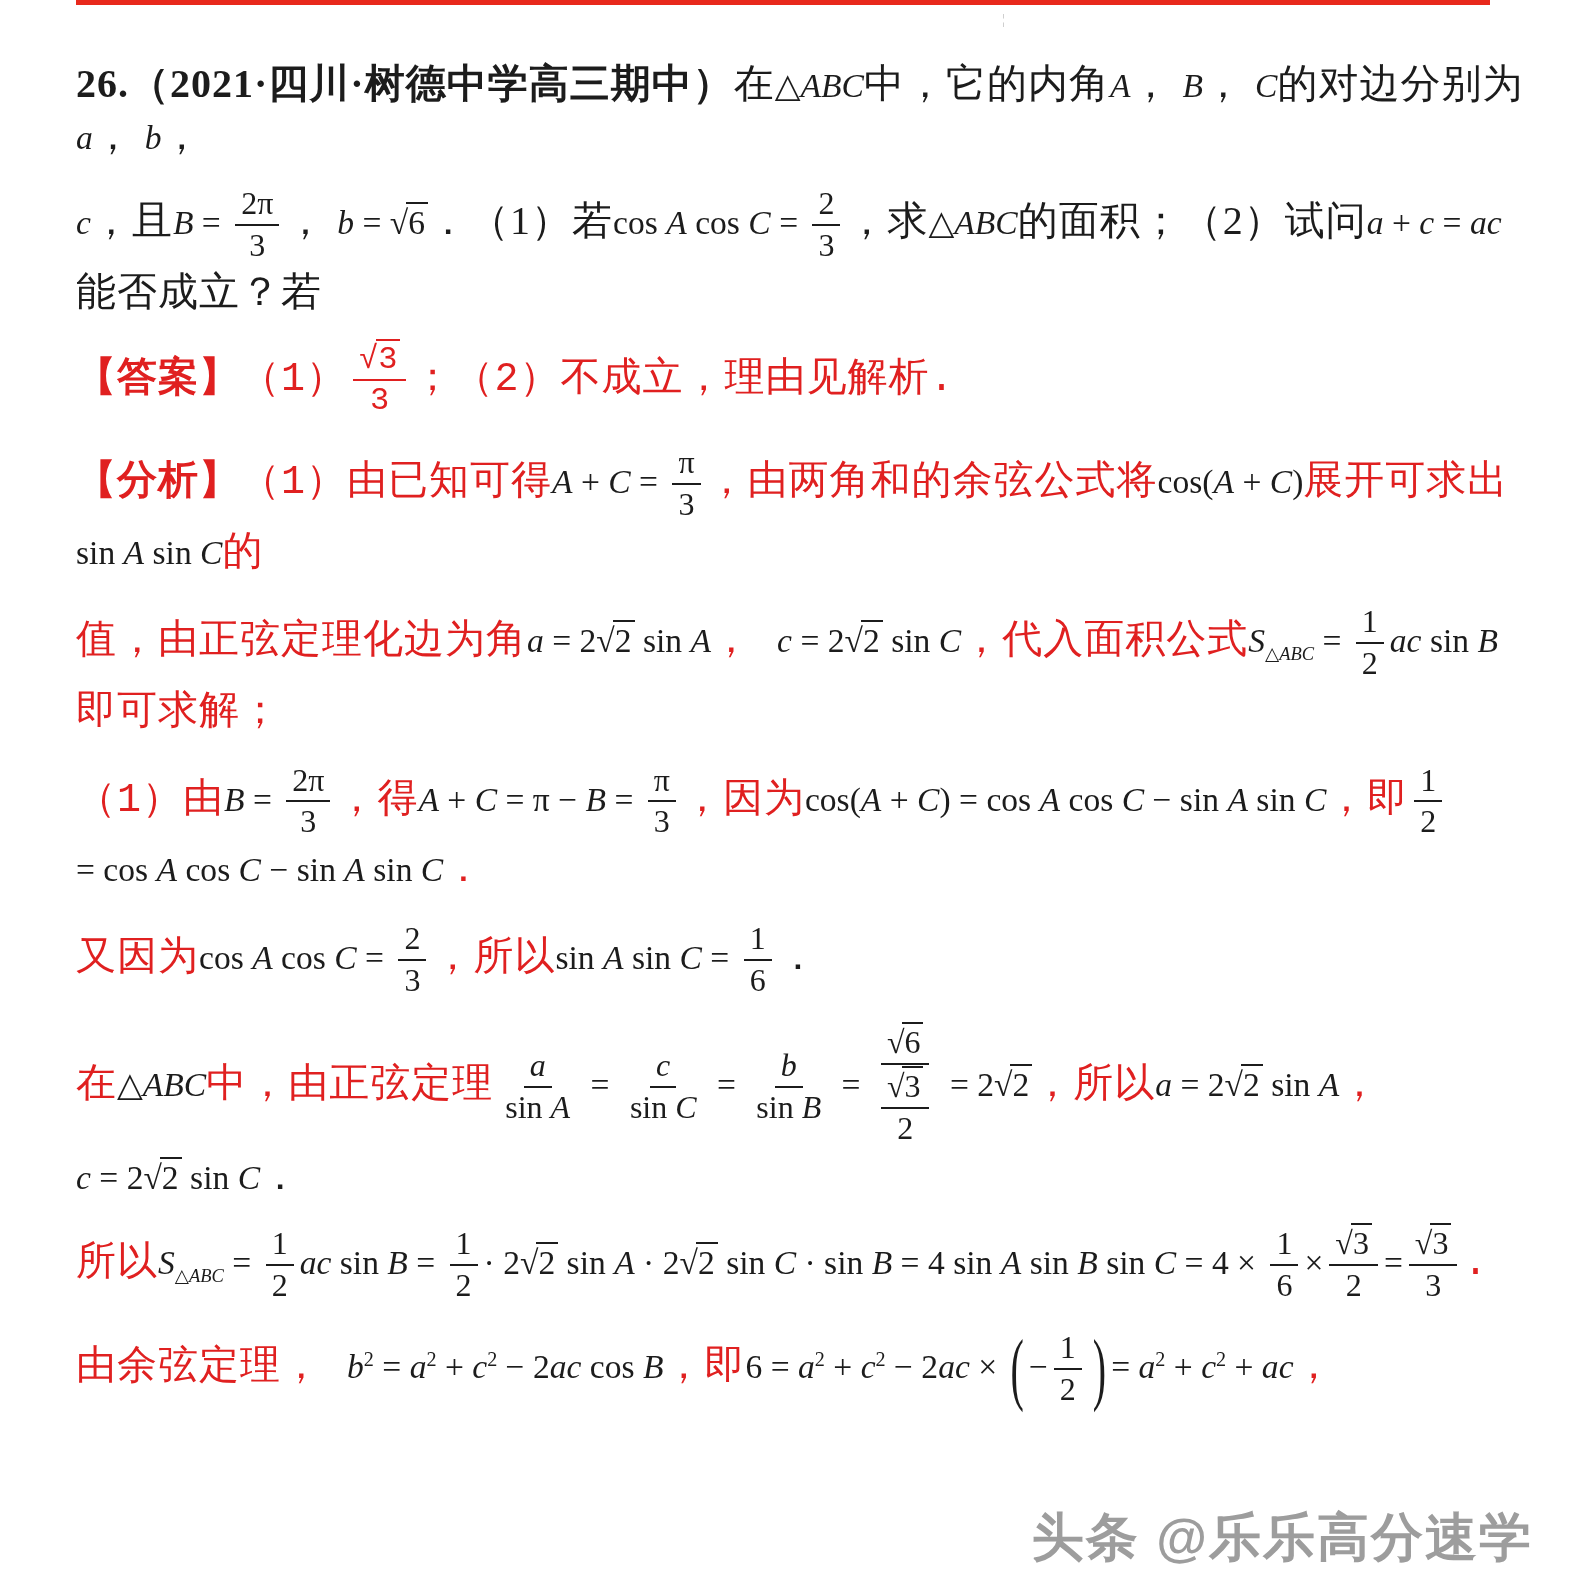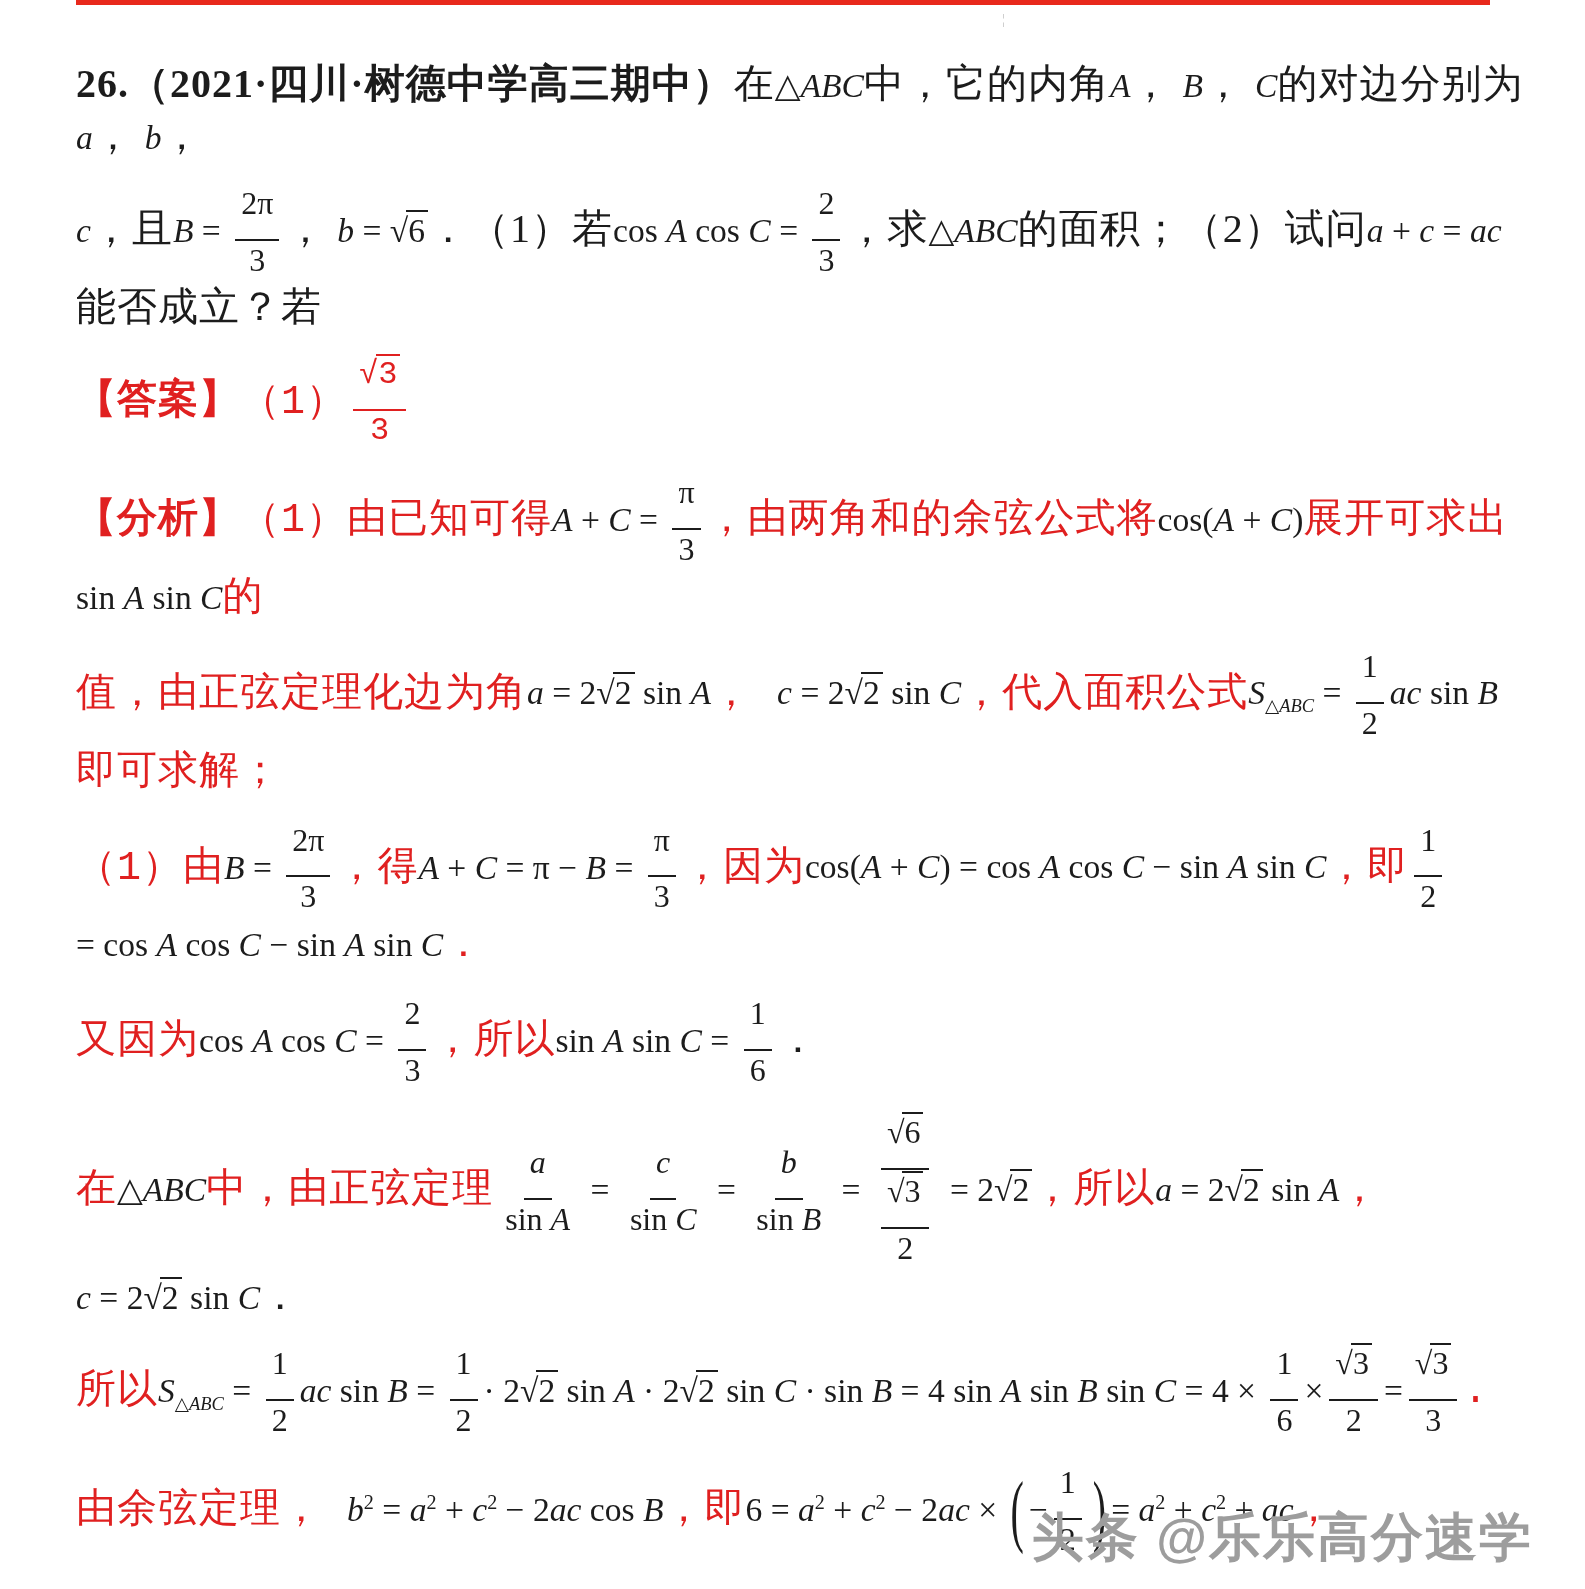--- a/index.html
+++ b/index.html
@@ -22,21 +22,21 @@
   .bold{font-weight:bold;margin-top:40px;}
   .mth{font-size:0.84em;white-space:nowrap;}
   .mth .it, .it{font-style:italic;}
   .up{font-style:normal;margin-top:20px;}
   sup.sup{font-size:0.6em;}
   sub.sub{font-size:0.55em;font-style:italic;}
   .frac{
     display:inline-flex;flex-direction:column;align-items:center;vertical-align:middle;
     text-align:center;font-size:0.8em;line-height:1.12;margin:2px 6px;white-space:nowrap;
   }
-  .frac .fn{border-bottom:2.5px solid currentColor;padding:0 6px 17px;text-align:right;}
+  .frac .fn{border-bottom:2.5px solid currentColor;padding:0 6px 2px;text-align:right;}
   .frac .fd{padding:2px 6px 0;}
   .frac .frac{font-size:1em;margin:2px 0;}
   .sq{white-space:nowrap;}
   .sqs{margin-right:-2px;}
   .sqa{border-top:2.5px solid currentColor;padding:0 3px 0 2px;}
   .bigp{display:inline-block;transform:scaleY(2.0);vertical-align:middle;margin:0 5px;font-weight:300;}
   .watermark{
     position:absolute;right:52px;bottom:16px;
     font-family:"Liberation Sans","DejaVu Sans",sans-serif;
     font-size:52px;font-weight:600;color:var(--wm);letter-spacing:2px;
@@ -53,21 +53,21 @@
     <div class="line"><span class="mth"><span class="it">c</span></span><span class="cn">，且</span><span class="mth"><span class="it">B</span> = </span><span class="frac">
         <span class="fn">2π</span>
         <span class="fd">3</span>
       </span><span class="cn">， </span><span class="mth"><span class="it">b</span> = <span class="sq"><span class="sqs">√</span><span class="sqa">6</span></span></span><span class="cn">．（1）若</span><span class="mth"><span class="up">cos</span> <span class="it">A</span> <span class="up">cos</span> <span class="it">C</span> = </span><span class="frac">
         <span class="fn">2</span>
         <span class="fd">3</span>
       </span><span class="cn">，求</span><span class="mth">△<span class="it">ABC</span></span><span class="cn">的面积；（2）试问</span><span class="mth"><span class="it">a</span> + <span class="it">c</span> = <span class="it">ac</span></span><span class="cn">能否成立？若</span></div>
     <div class="line"><span class="cn red bold">【答案】</span><span class="cn red">（1）</span><span class="frac red">
         <span class="fn"><span class="sq"><span class="sqs">√</span><span class="sqa">3</span></span></span>
         <span class="fd">3</span>
-      </span></div>
+      </span><span class="cn red">；（2）不成立，理由见解析.</span></div>
     <div class="line"><span class="cn red bold">【分析】</span><span class="cn red">（1）由已知可得</span><span class="mth"><span class="it">A</span> + <span class="it">C</span> = </span><span class="frac">
         <span class="fn">π</span>
         <span class="fd">3</span>
       </span><span class="cn red">，由两角和的余弦公式将</span><span class="mth"><span class="up">cos</span>(<span class="it">A</span> + <span class="it">C</span>)</span><span class="cn red">展开可求出</span><span class="mth"><span class="up">sin</span> <span class="it">A</span> <span class="up">sin</span> <span class="it">C</span></span><span class="cn red">的</span></div>
     <div class="line"><span class="cn red">值，由正弦定理化边为角</span><span class="mth"><span class="it">a</span> = 2<span class="sq"><span class="sqs">√</span><span class="sqa">2</span></span> <span class="up">sin</span> <span class="it">A</span></span><span class="cn red">， </span><span class="mth"><span class="it">c</span> = 2<span class="sq"><span class="sqs">√</span><span class="sqa">2</span></span> <span class="up">sin</span> <span class="it">C</span></span><span class="cn red">，代入面积公式</span><span class="mth"><span class="it">S</span><sub class="sub">△<span class="it">ABC</span></sub> = </span><span class="frac">
         <span class="fn">1</span>
         <span class="fd">2</span>
       </span><span class="mth"><span class="it">ac</span> <span class="up">sin</span> <span class="it">B</span></span><span class="cn red">即可求解；</span></div>
     <div class="line"><span class="cn red">（1）由</span><span class="mth"><span class="it">B</span> = </span><span class="frac">
         <span class="fn">2π</span>

